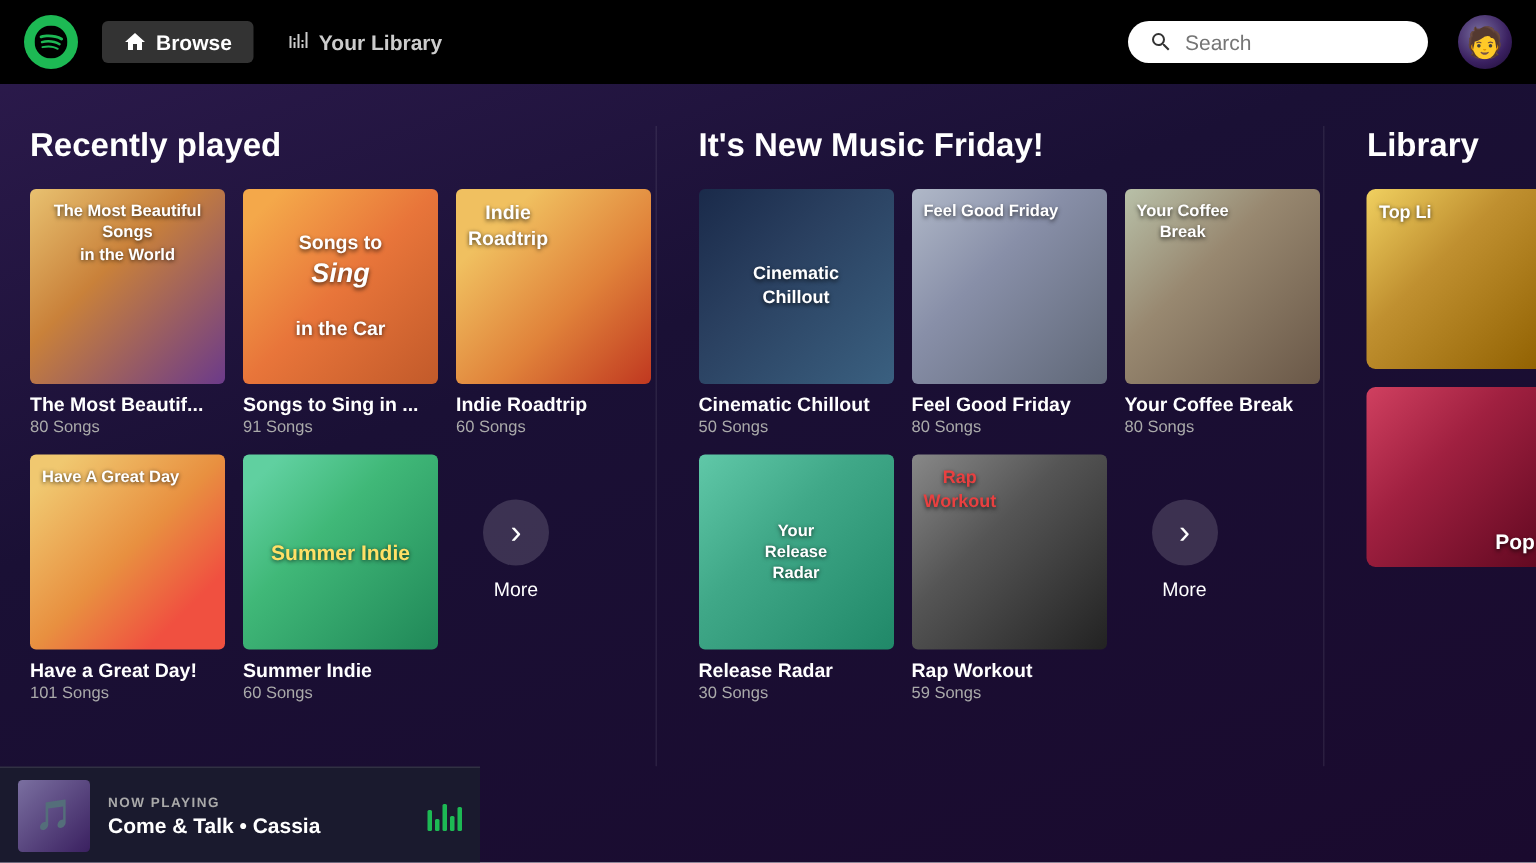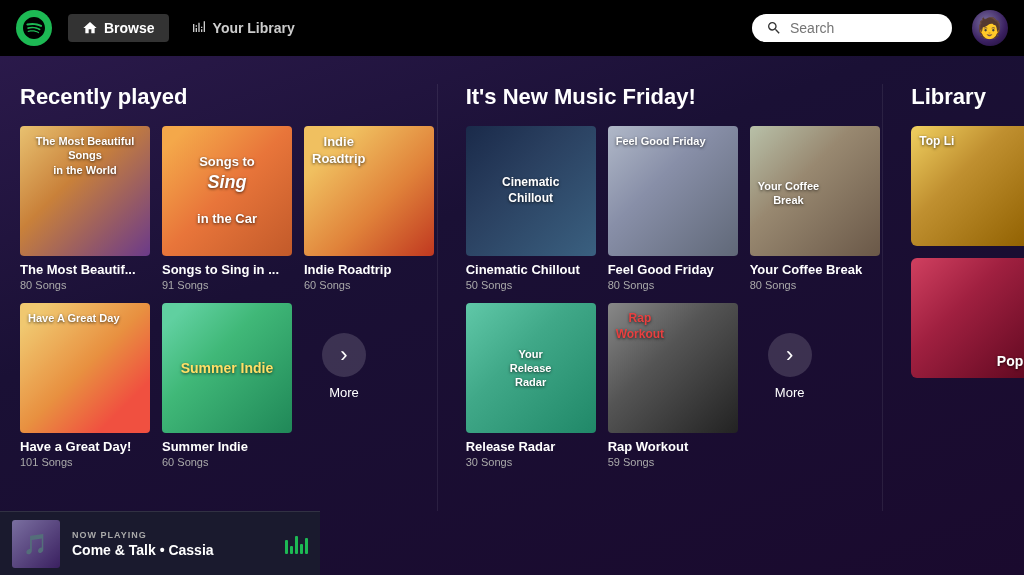--- a/index.html
+++ b/index.html
@@ -393,21 +393,21 @@
         </div>
         <div class="card">
           <div class="card-img art-feel-good">
             <div class="art-label top-left" style="font-size:11px;">Feel Good Friday</div>
           </div>
           <div class="card-title">Feel Good Friday</div>
           <div class="card-sub">80 Songs</div>
         </div>
         <div class="card">
           <div class="card-img art-coffee">
-            <div class="art-label top-left" style="font-size:11px;margin-top:45px;">Your Coffee<br>Break</div>
+            <div class="art-label top-left" style="font-size:11px;">Your Coffee<br>Break</div>
           </div>
           <div class="card-title">Your Coffee Break</div>
           <div class="card-sub">80 Songs</div>
         </div>
       </div>
 
       <div class="cards-row">
         <div class="card">
           <div class="card-img art-radar">
             <div class="art-label center-large" style="font-size:11px;color:#fff;">Your<br>Release<br>Radar</div>

